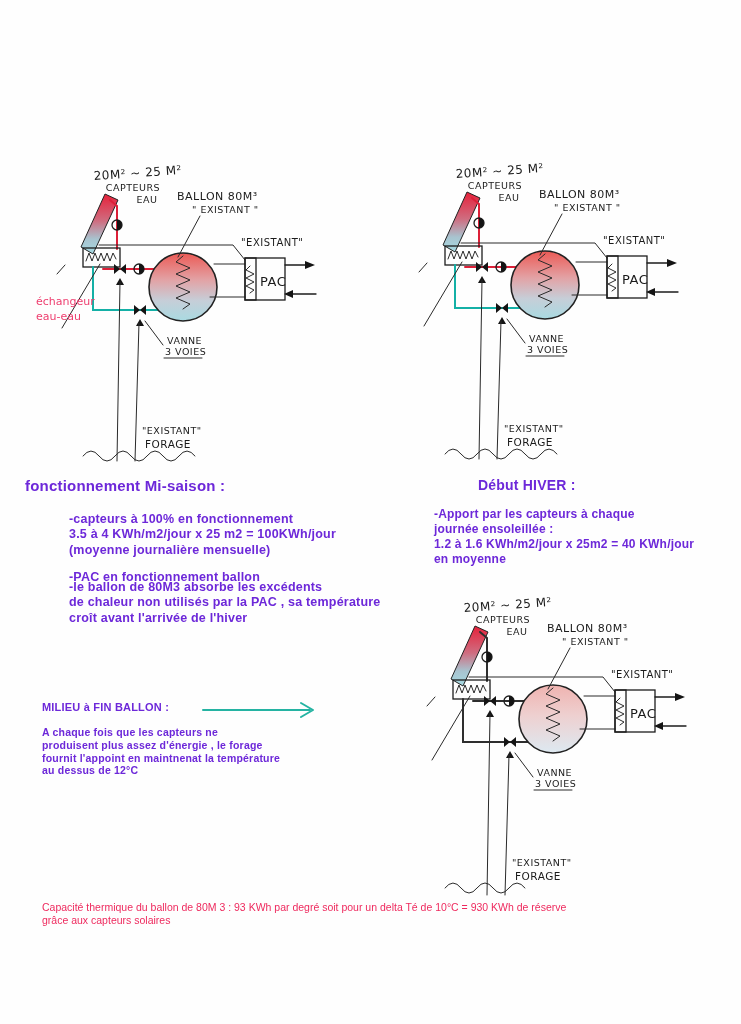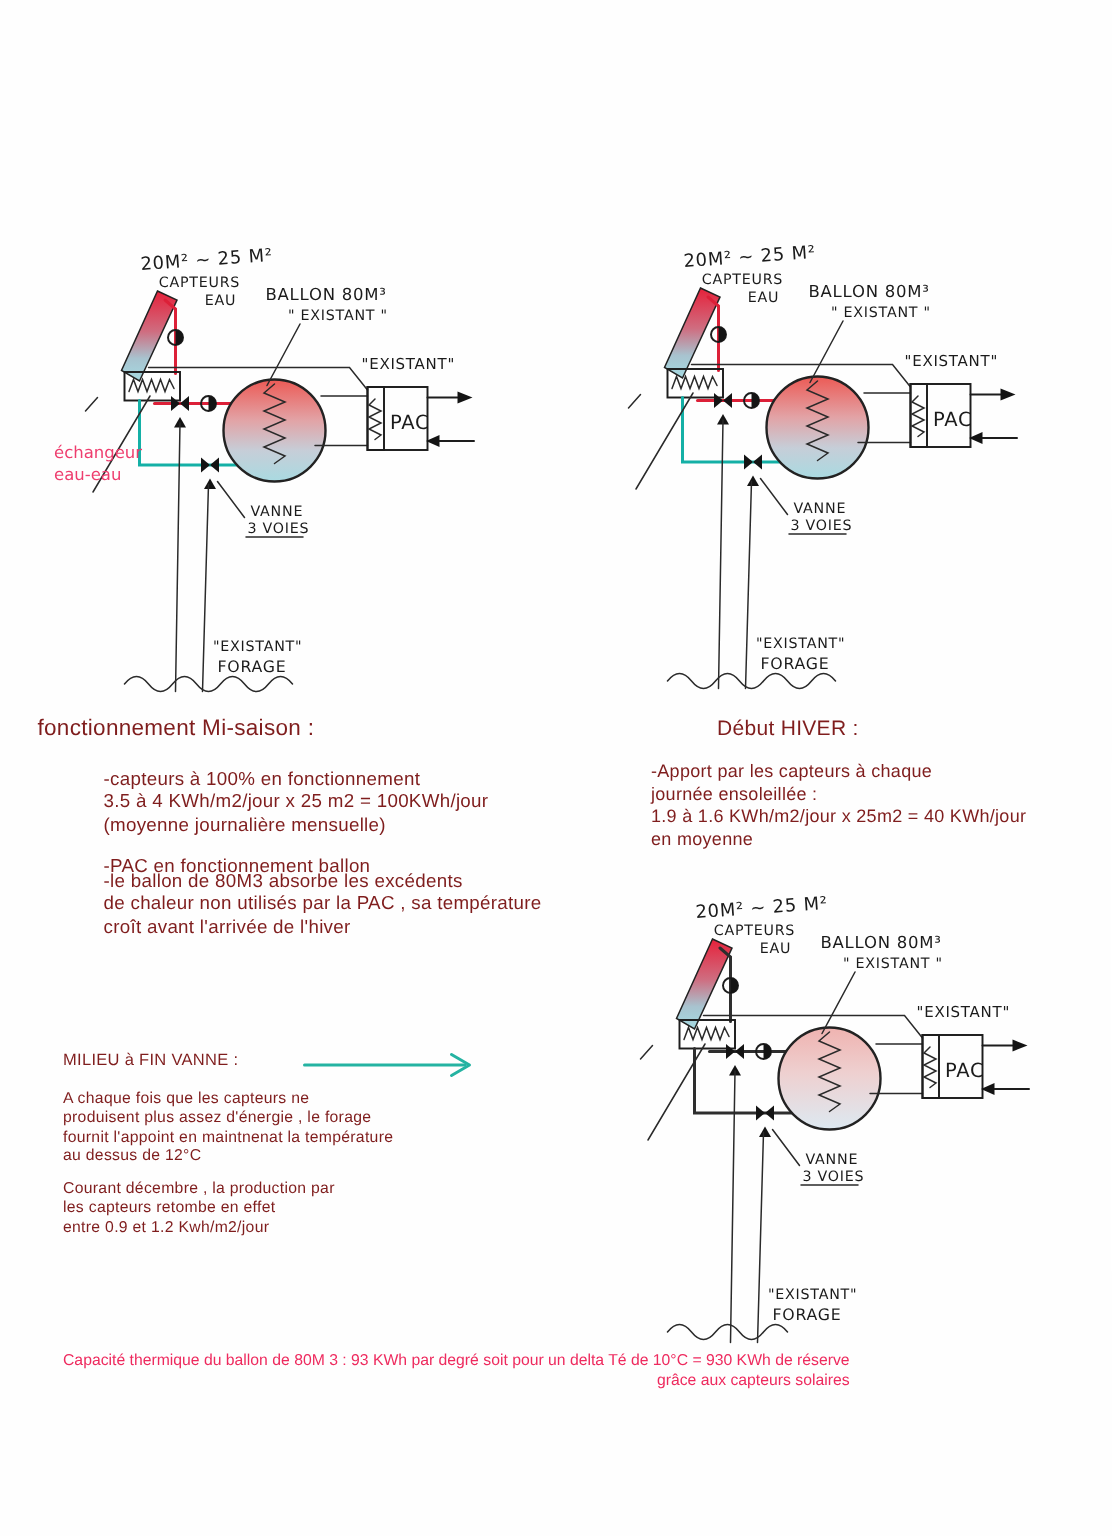--- a/index.html
+++ b/index.html
@@ -1,19 +1,19 @@
 <!DOCTYPE html>
 <html><head>
 <meta charset="utf-8">
 <style>
   html,body{margin:0;padding:0;background:#ffffff;}
   #page{position:relative;width:741px;height:1024px;background:#fefefe;overflow:hidden;
         font-family:"Liberation Sans", sans-serif;}
   .abs{position:absolute;}
-  .hand{color:#7f1d1d;letter-spacing:0.2px;white-space:pre-line;}
+  .hand{color:#6d28d9;letter-spacing:0.2px;white-space:pre-line;font-weight:bold;}
   .t-title1{font-size:15px;}
   .t-body1{font-size:12.5px;line-height:1.22;margin-left:43px;}
   .t-title2{font-size:14px;}
   .t-body2{font-size:12px;line-height:1.25;}
   .t-title3{font-size:11px;}
   .t-body3{font-size:10.5px;line-height:1.22;}
   .t-note{font-size:10.5px;line-height:1.22;color:#ee2a5e;white-space:pre-line;}
   .diagram{--hot:#dc2038;--cold:#14b0a6;--pink:#ee3d6e;}
   .diagram.mono{--hot:#2e2e2e;--cold:#2e2e2e;}
   .pipe-hot{stroke:var(--hot);stroke-width:2;fill:none;stroke-linecap:round;}
@@ -213,31 +213,28 @@
 3.5 à 4 KWh/m2/jour x 25 m2 = 100KWh/jour
 (moyenne journalière mensuelle)</div>
   <div class="abs hand t-body1" style="left:26px;top:570px;">-PAC en fonctionnement ballon</div>
   <div class="abs hand t-body1" style="left:26px;top:580px;">-le ballon de 80M3  absorbe les excédents
 de chaleur non utilisés par la PAC , sa température
 croît avant l'arrivée de l'hiver</div>
 
   <div class="abs hand t-title2" style="left:440px;top:477px;margin-left:38px;">Début HIVER :</div>
   <div class="abs hand t-body2" style="left:434px;top:507px;">-Apport par les capteurs à chaque
  journée ensoleillée :
-1.9 à 1.6 KWh/m2/jour x 25m2 = 40 KWh/jour
+1.2 à 1.6 KWh/m2/jour x 25m2 = 40 KWh/jour
 en moyenne</div>
 
-  <div class="abs hand t-title3" style="left:42px;top:701px;">MILIEU à FIN VANNE :</div>
+  <div class="abs hand t-title3" style="left:42px;top:701px;">MILIEU à FIN BALLON :</div>
   <svg class="abs" style="left:200px;top:701px;" width="125" height="18" viewBox="0 0 125 18">
     <line x1="3" y1="9" x2="110" y2="9" stroke="#25b3a2" stroke-width="2" stroke-linecap="round"></line>
     <polyline points="101,2 113,9 101,16" fill="none" stroke="#25b3a2" stroke-width="2" stroke-linecap="round" stroke-linejoin="round"></polyline>
   </svg>
   <div class="abs hand t-body3" style="left:42px;top:726px;">A chaque fois que les capteurs ne
 produisent plus assez d'énergie , le forage
 fournit l'appoint en maintnenat la température
 au dessus  de 12°C</div>
-  <div class="abs hand t-body3" style="left:42px;top:786px;">Courant décembre , la production par
-les capteurs retombe en effet
-entre 0.9 et 1.2 Kwh/m2/jour</div>
-  <div class="abs t-note" style="left:42px;top:901px;font-family:'Liberation Sans',sans-serif;text-align:right;">Capacité thermique du ballon de 80M 3 :  93 KWh par degré  soit pour un delta Té  de 10°C = 930 KWh de réserve
+  <div class="abs t-note" style="left:42px;top:901px;font-family:'Liberation Sans',sans-serif;">Capacité thermique du ballon de 80M 3 :  93 KWh par degré  soit pour un delta Té  de 10°C = 930 KWh de réserve
 grâce aux capteurs solaires</div>
 
 </div>
 
 </body></html>

